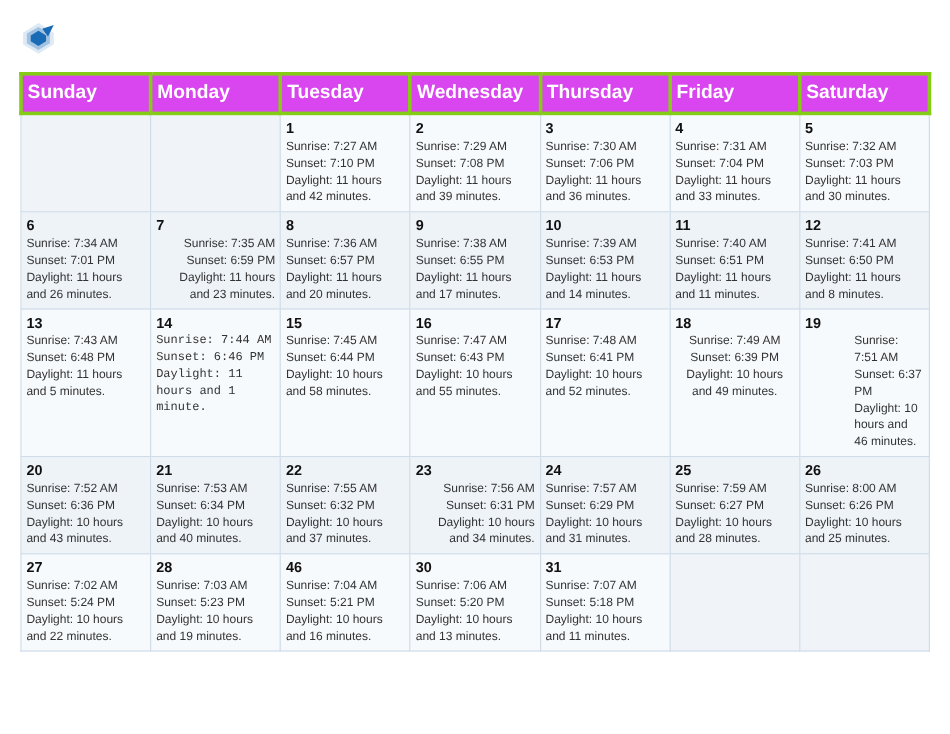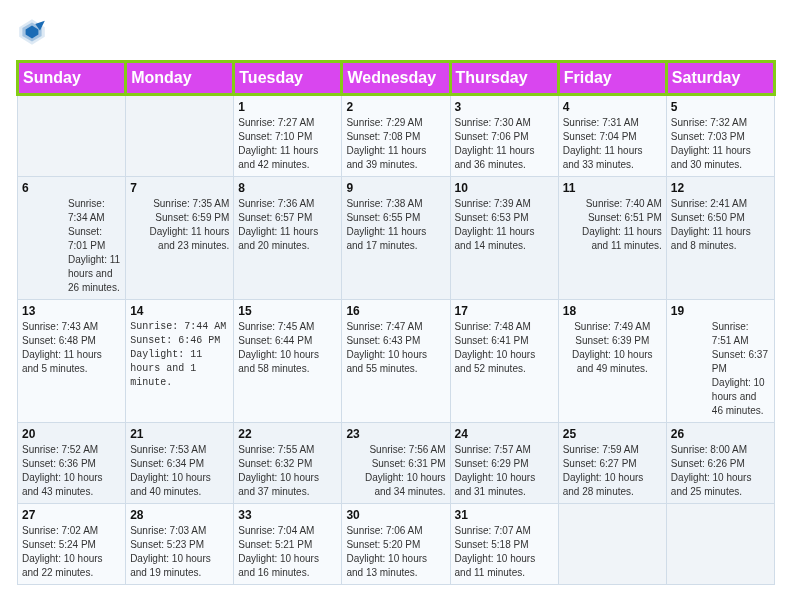--- a/index.html
+++ b/index.html
@@ -152,21 +152,21 @@
         <td>
           <div class="day-number">5</div>
           <div class="day-info" style="white-space: pre-line;">Sunrise: 7:32 AM
 Sunset: 7:03 PM
 Daylight: 11 hours and 30 minutes.</div>
         </td>
       </tr>
       <tr>
         <td>
           <div class="day-number">6</div>
-          <div class="day-info" style="white-space: pre-line; margin-left: 46px;">Sunrise: 7:34 AM
+          <div class="day-info" style="white-space: pre-line;">Sunrise: 7:34 AM
 Sunset: 7:01 PM
 Daylight: 11 hours and 26 minutes.</div>
         </td>
         <td>
           <div class="day-number">7</div>
           <div class="day-info" style="white-space: pre-line; text-align: right;">Sunrise: 7:35 AM
 Sunset: 6:59 PM
 Daylight: 11 hours and 23 minutes.</div>
         </td>
         <td>
@@ -182,27 +182,27 @@
 Daylight: 11 hours and 17 minutes.</div>
         </td>
         <td>
           <div class="day-number">10</div>
           <div class="day-info" style="white-space: pre-line;">Sunrise: 7:39 AM
 Sunset: 6:53 PM
 Daylight: 11 hours and 14 minutes.</div>
         </td>
         <td>
           <div class="day-number">11</div>
-          <div class="day-info" style="white-space: pre-line; text-align: right;">Sunrise: 7:40 AM
+          <div class="day-info" style="white-space: pre-line;">Sunrise: 7:40 AM
 Sunset: 6:51 PM
 Daylight: 11 hours and 11 minutes.</div>
         </td>
         <td>
           <div class="day-number">12</div>
-          <div class="day-info" style="white-space: pre-line;">Sunrise: 2:41 AM
+          <div class="day-info" style="white-space: pre-line;">Sunrise: 7:41 AM
 Sunset: 6:50 PM
 Daylight: 11 hours and 8 minutes.</div>
         </td>
       </tr>
       <tr>
         <td>
           <div class="day-number">13</div>
           <div class="day-info" style="white-space: pre-line;">Sunrise: 7:43 AM
 Sunset: 6:48 PM
 Daylight: 11 hours and 5 minutes.</div>
@@ -295,21 +295,21 @@
 Sunset: 5:24 PM
 Daylight: 10 hours and 22 minutes.</div>
         </td>
         <td>
           <div class="day-number">28</div>
           <div class="day-info" style="white-space: pre-line;">Sunrise: 7:03 AM
 Sunset: 5:23 PM
 Daylight: 10 hours and 19 minutes.</div>
         </td>
         <td>
-          <div class="day-number">33</div>
+          <div class="day-number">46</div>
           <div class="day-info" style="white-space: pre-line;">Sunrise: 7:04 AM
 Sunset: 5:21 PM
 Daylight: 10 hours and 16 minutes.</div>
         </td>
         <td>
           <div class="day-number">30</div>
           <div class="day-info" style="white-space: pre-line;">Sunrise: 7:06 AM
 Sunset: 5:20 PM
 Daylight: 10 hours and 13 minutes.</div>
         </td>

